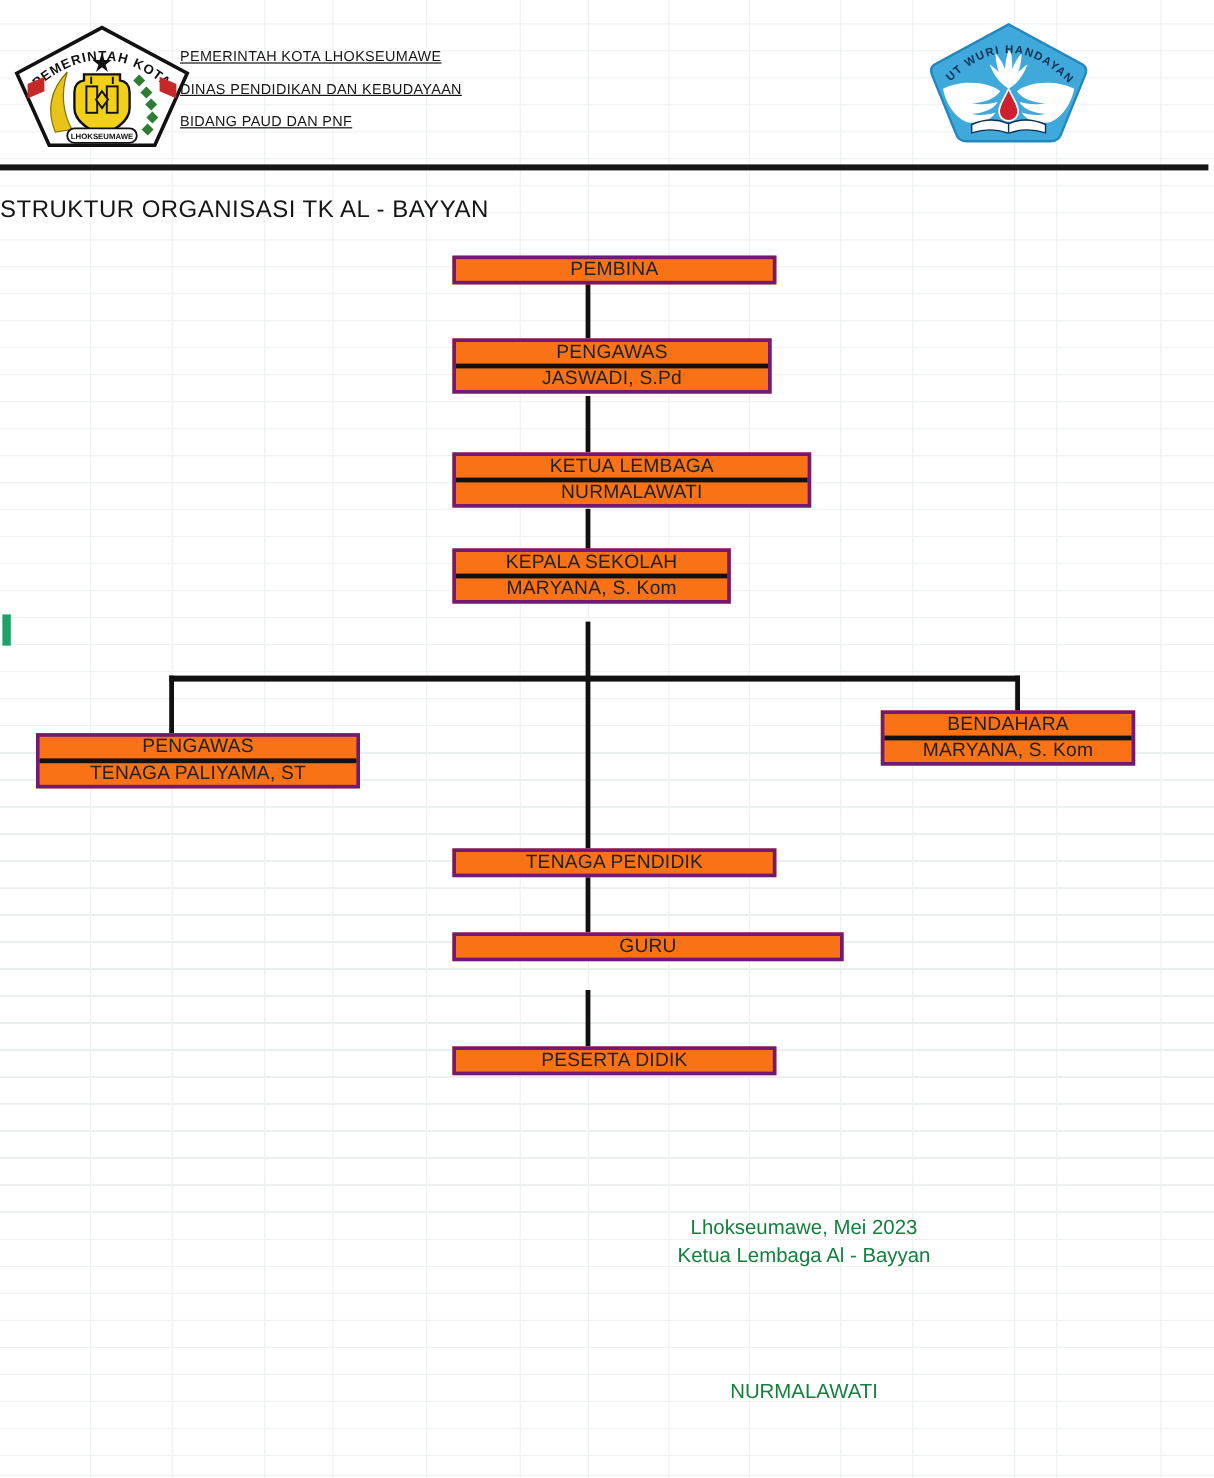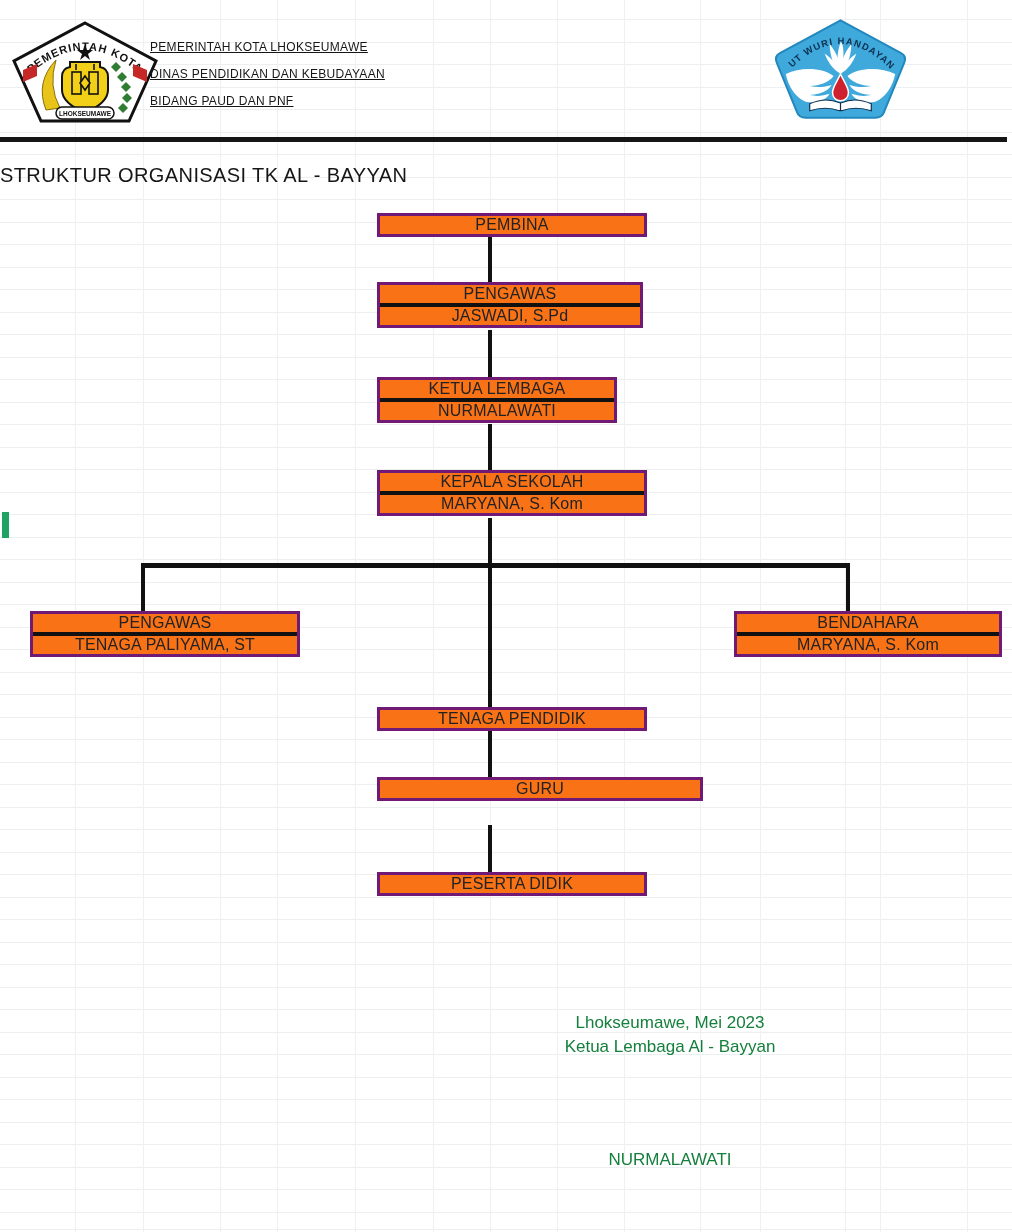--- a/index.html
+++ b/index.html
@@ -139,36 +139,36 @@
 
 <div class="node" style="left:355px;top:213px;width:270px">
   <div class="row">PEMBINA</div>
 </div>
 
 <div class="node" style="left:355px;top:282px;width:266px">
   <div class="row">PENGAWAS</div>
   <div class="row">JASWADI, S.Pd</div>
 </div>
 
-<div class="node" style="left:355px;top:377px;width:240px">
+<div class="node" style="left:355px;top:377px;width:299px">
   <div class="row">KETUA LEMBAGA</div>
   <div class="row">NURMALAWATI</div>
 </div>
 
-<div class="node" style="left:355px;top:470px;width:270px">
+<div class="node" style="left:355px;top:457px;width:232px">
   <div class="row">KEPALA SEKOLAH</div>
   <div class="row">MARYANA, S. Kom</div>
 </div>
 
 <div class="node" style="left:8px;top:611px;width:270px">
   <div class="row">PENGAWAS</div>
   <div class="row">TENAGA PALIYAMA, ST</div>
 </div>
 
-<div class="node" style="left:712px;top:611px;width:268px">
+<div class="node" style="left:712px;top:592px;width:212px">
   <div class="row">BENDAHARA</div>
   <div class="row">MARYANA, S. Kom</div>
 </div>
 
 <div class="node" style="left:355px;top:707px;width:270px">
   <div class="row">TENAGA PENDIDIK</div>
 </div>
 
 <div class="node" style="left:355px;top:777px;width:326px">
   <div class="row">GURU</div>

